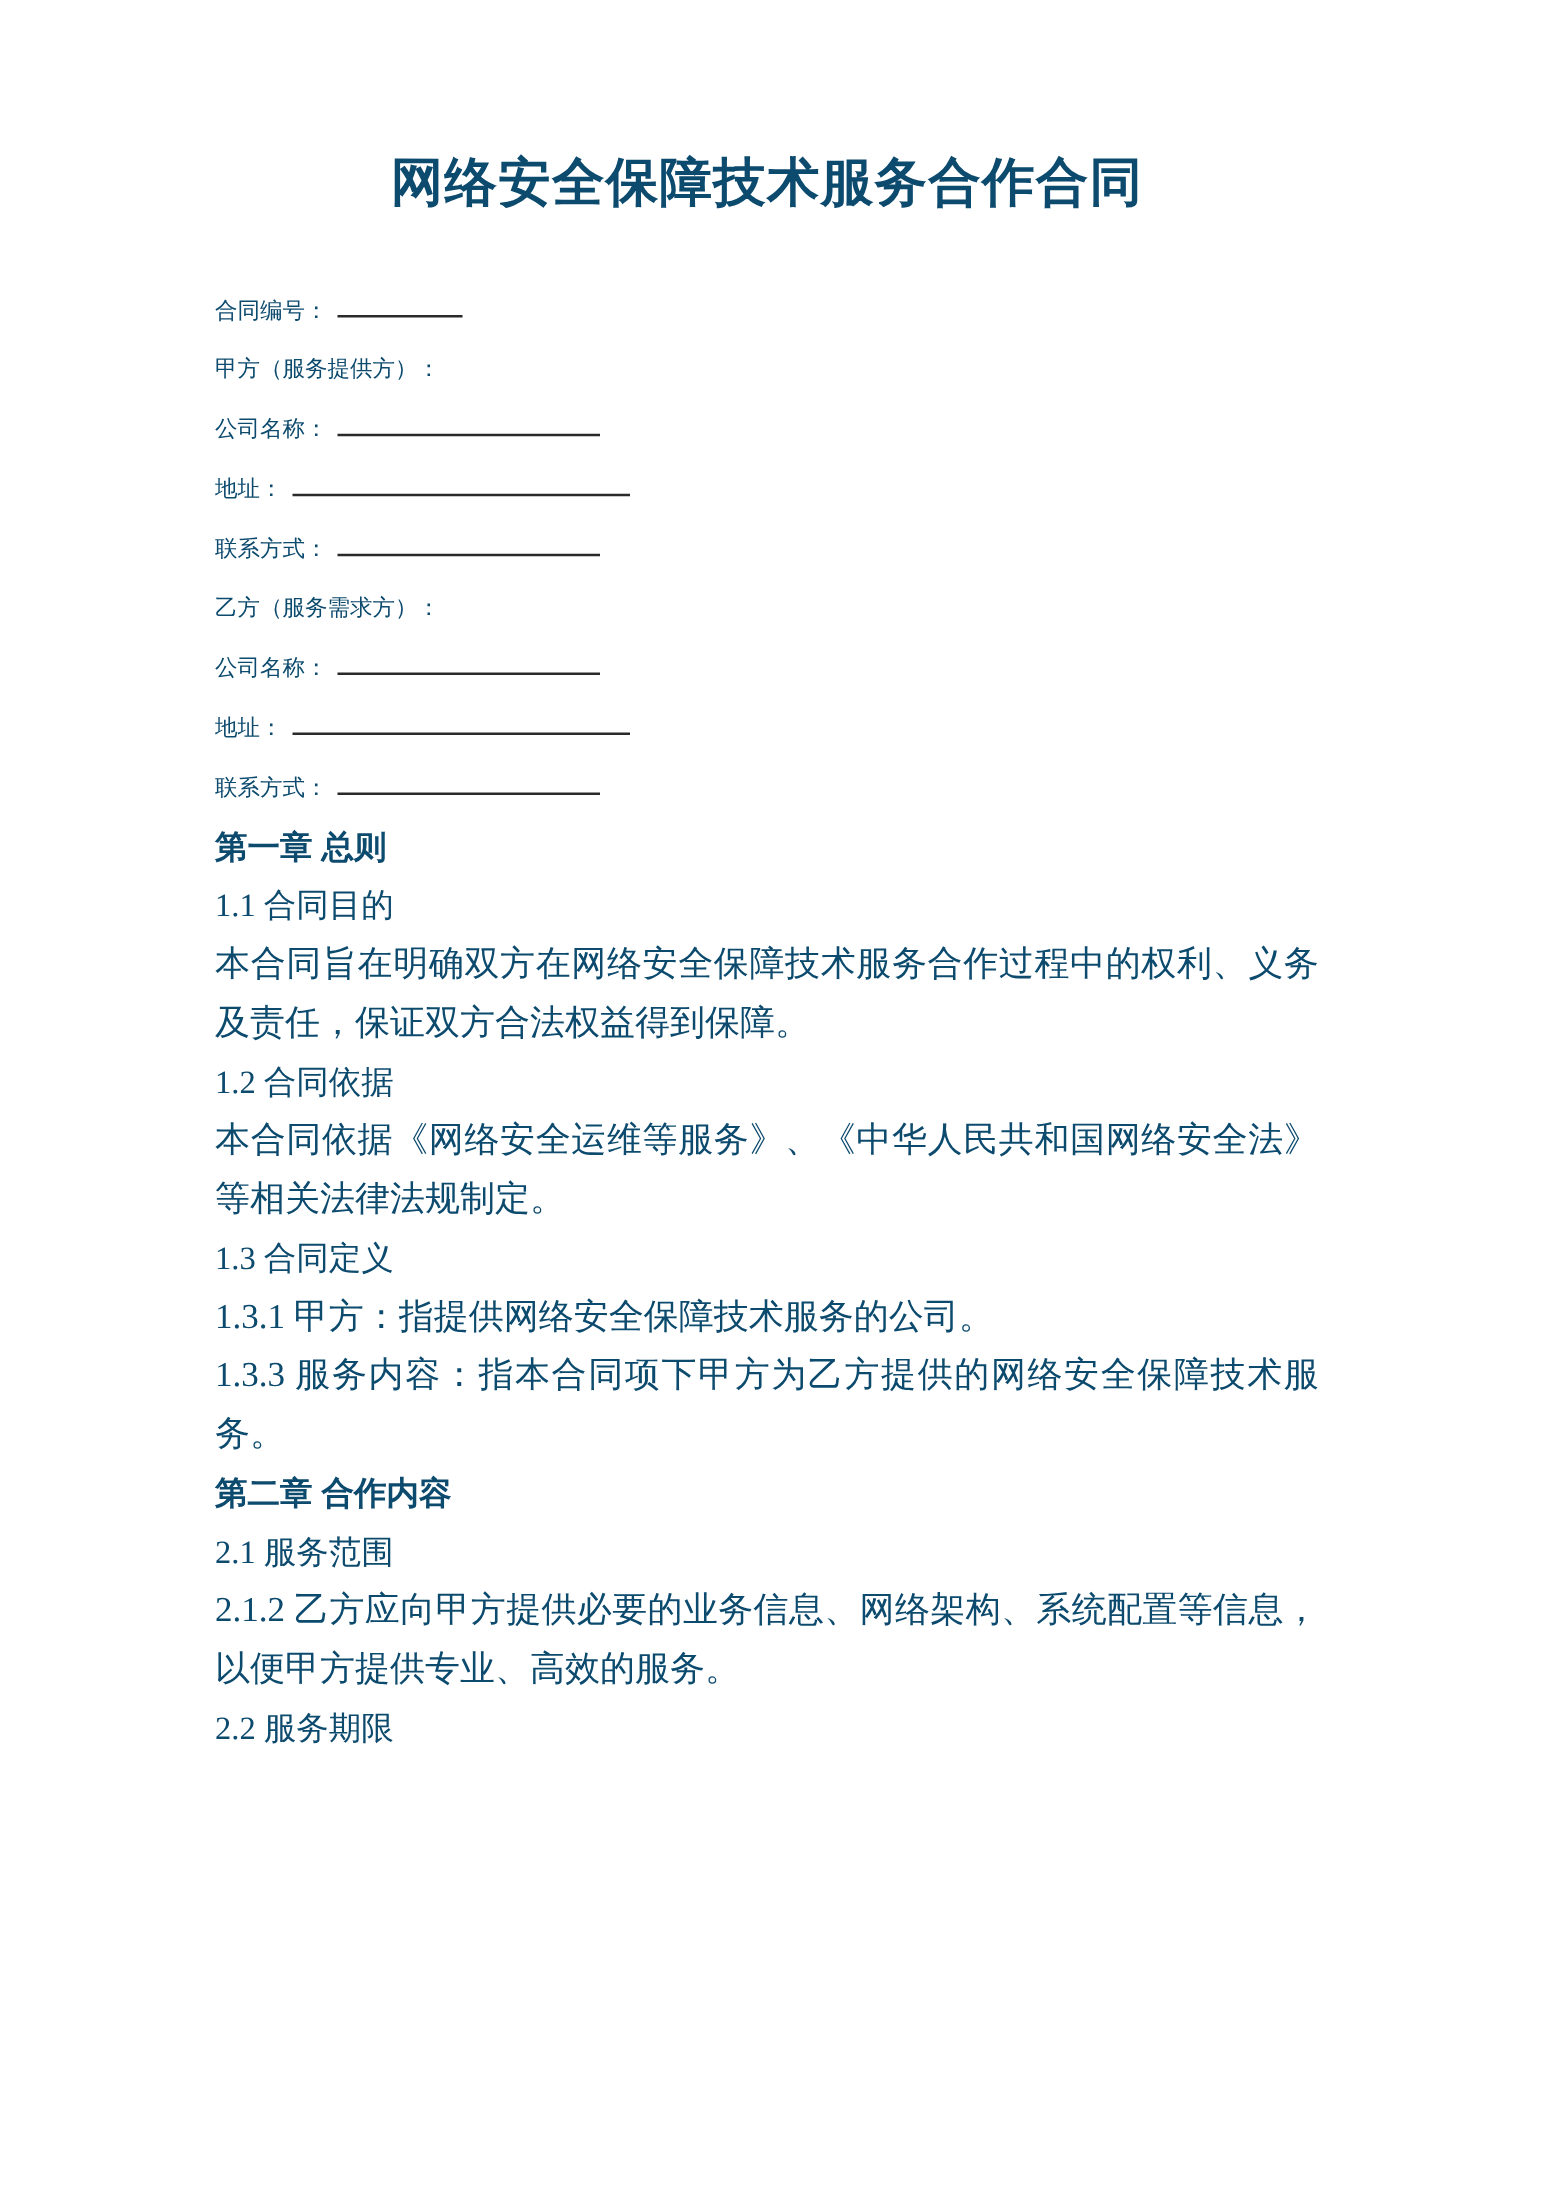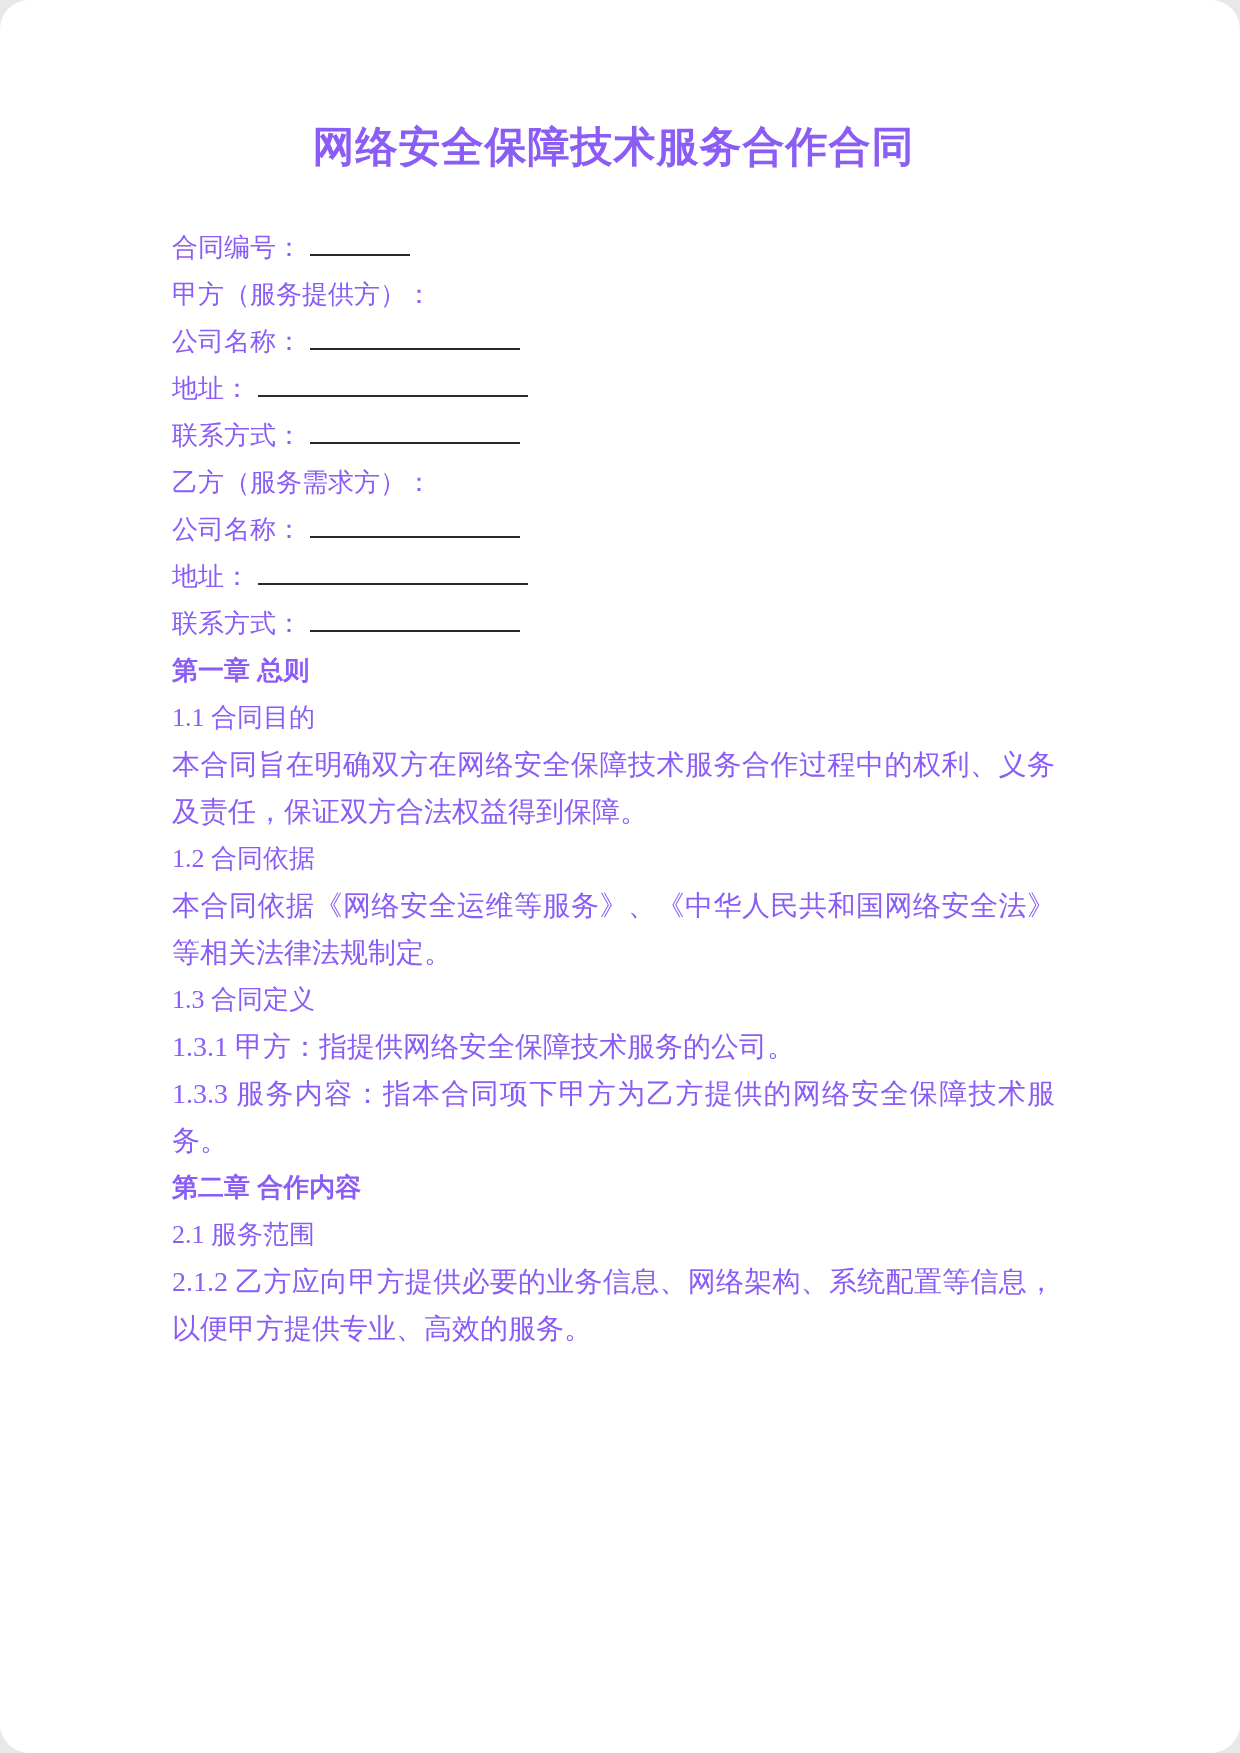--- a/index.html
+++ b/index.html
@@ -3,35 +3,34 @@
 <meta charset="utf-8">
 <style>
   html, body { margin: 0; padding: 0; background: #e8e8e8; }
   .page {
     width: 1240px;
     height: 1753px;
     background: #ffffff;
     box-sizing: border-box;
     padding: 118px 185px 16px 172px;
     font-family: "Liberation Serif", "DejaVu Serif", serif;
-    color: #8b5cf6;
+    color: #0c4a6e;
     margin: 0 auto;
     overflow: hidden;
-    border-radius: 29px;
   }
   .doc-title {
     font-size: 42px;
     font-weight: bold;
     text-align: center;
     line-height: 58px;
     margin: 0 0 48px 0;
     letter-spacing: 1px;
   }
   .field-row {
-    font-size: 26px;
+    font-size: 18px;
     line-height: 47px;
     white-space: nowrap;
   }
   .blank {
     display: inline-block;
     border-bottom: 2px solid #2a2a2a;
     height: 28px;
     margin-left: 8px;
     vertical-align: baseline;
   }
@@ -100,15 +99,16 @@
     <p class="clause">1.1 合同目的</p>
     <p class="para">本合同旨在明确双方在网络安全保障技术服务合作过程中的权利、义务及责任，保证双方合法权益得到保障。</p>
     <p class="clause">1.2 合同依据</p>
     <p class="para">本合同依据《网络安全运维等服务》、《中华人民共和国网络安全法》等相关法律法规制定。</p>
     <p class="clause">1.3 合同定义</p>
     <p class="para">1.3.1 甲方：指提供网络安全保障技术服务的公司。</p>
     <p class="para">1.3.3 服务内容：指本合同项下甲方为乙方提供的网络安全保障技术服务。</p>
     <h2 class="chapter">第二章 合作内容</h2>
     <p class="clause">2.1 服务范围</p>
     <p class="para">2.1.2 乙方应向甲方提供必要的业务信息、网络架构、系统配置等信息，以便甲方提供专业、高效的服务。</p>
+    <p class="clause">2.2 服务期限</p>
   </div>
 
 </div>
 
 </body></html>

